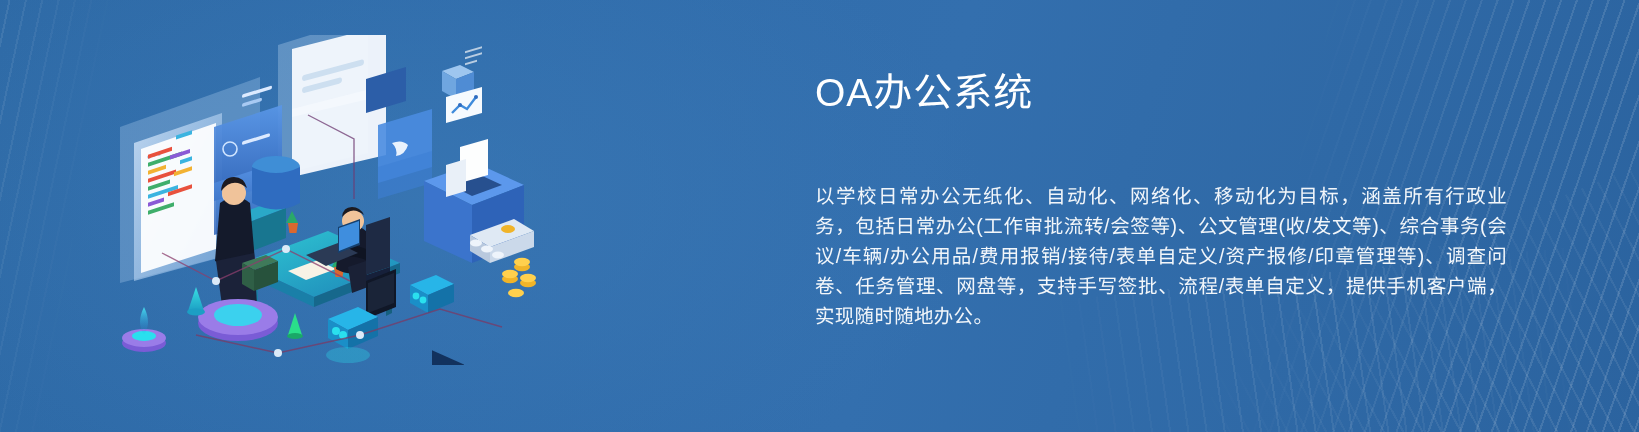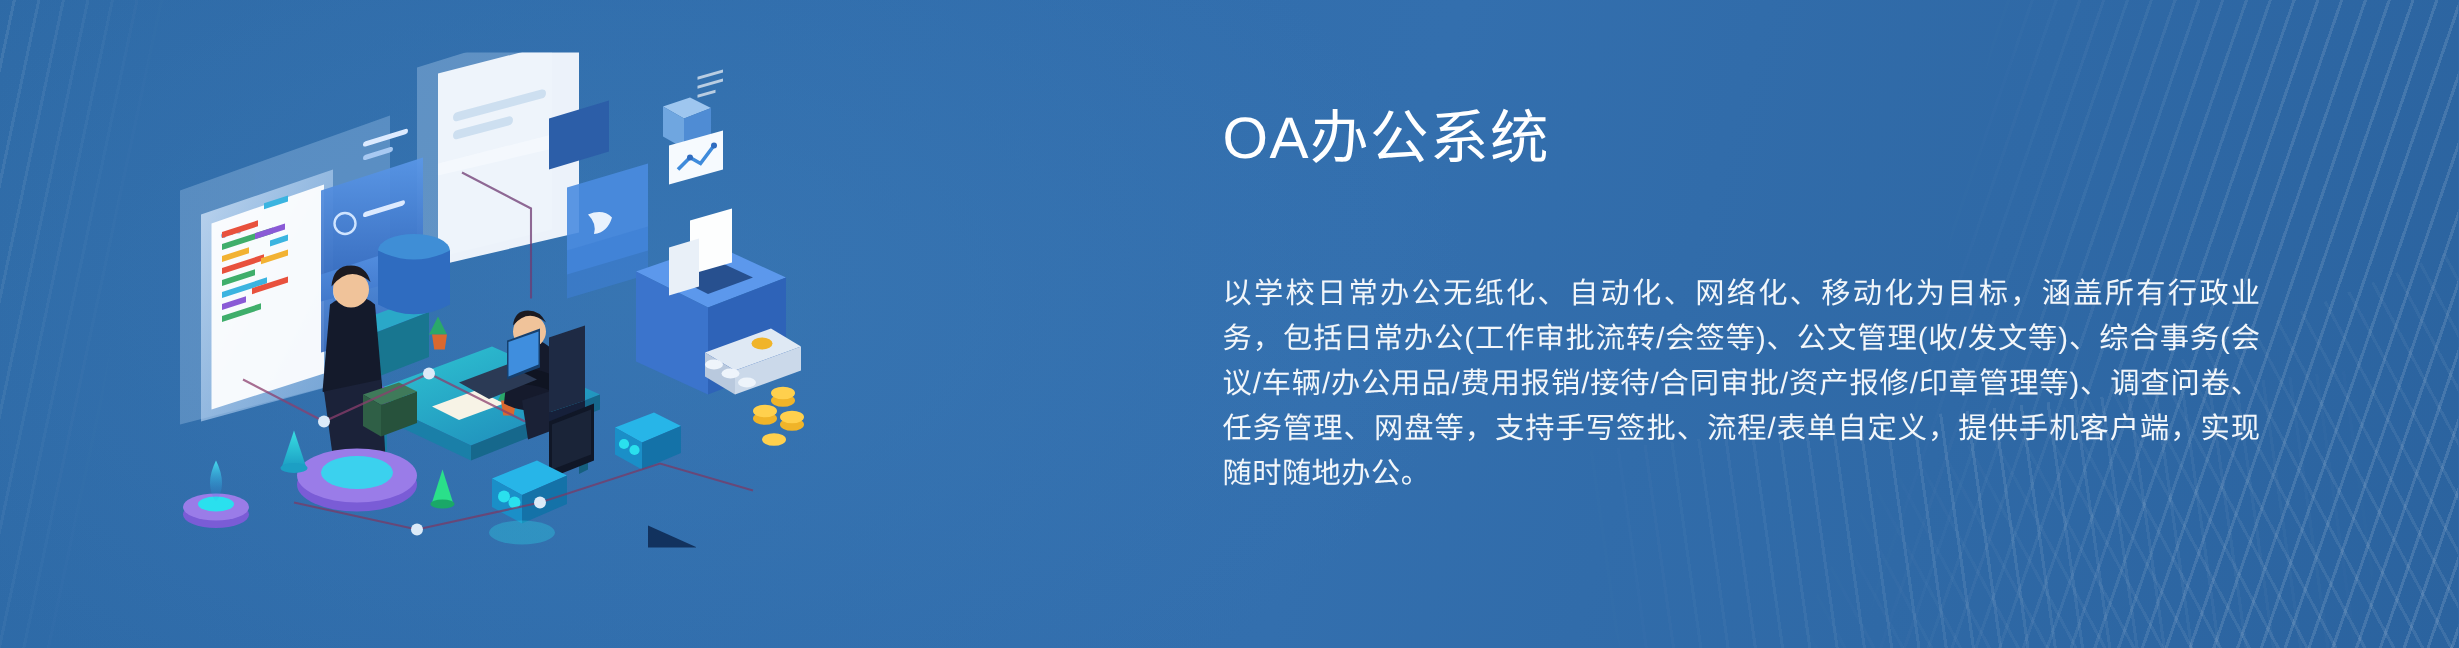--- a/index.html
+++ b/index.html
@@ -386,16 +386,16 @@
         <circle cx="106" cy="246" r="4" fill="#dbeaf8"></circle>
         <circle cx="176" cy="214" r="4" fill="#dbeaf8"></circle>
         <circle cx="168" cy="318" r="4" fill="#dbeaf8"></circle>
         <circle cx="250" cy="300" r="4" fill="#dbeaf8"></circle>
       </g>
     </svg>
   </div>
 
   <div id="copy">
     <h1 id="title">OA办公系统</h1>
-    <p id="desc">以学校日常办公无纸化、自动化、网络化、移动化为目标，涵盖所有行政业务，包括日常办公(工作审批流转/会签等)、公文管理(收/发文等)、综合事务(会议/车辆/办公用品/费用报销/接待/合同审批/资产报修/印章管理等)、调查问卷、任务管理、网盘等，支持手写签批、流程/表单自定义，提供手机客户端，实现随时随地办公。</p>
+    <p id="desc">以学校日常办公无纸化、自动化、网络化、移动化为目标，涵盖所有行政业务，包括日常办公(工作审批流转/会签等)、公文管理(收/发文等)、综合事务(会议/车辆/办公用品/费用报销/接待/表单自定义/资产报修/印章管理等)、调查问卷、任务管理、网盘等，支持手写签批、流程/表单自定义，提供手机客户端，实现随时随地办公。</p>
   </div>
 
 </div>
 
 </body></html>

